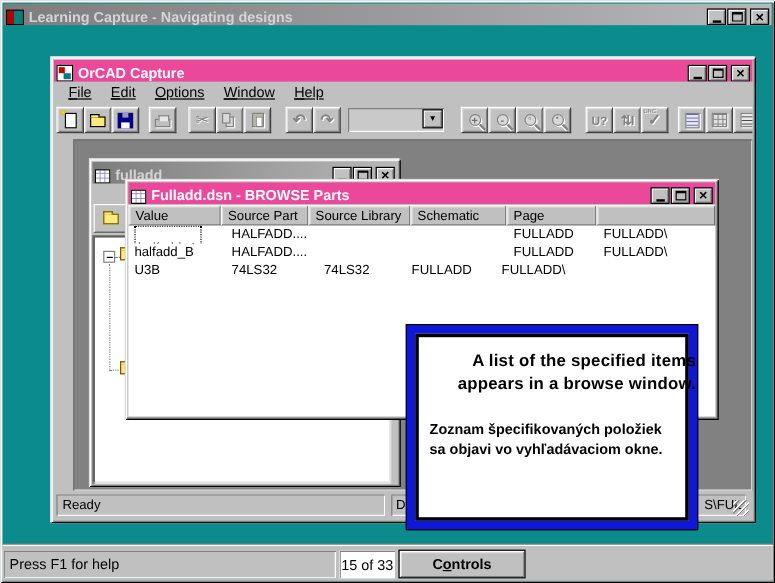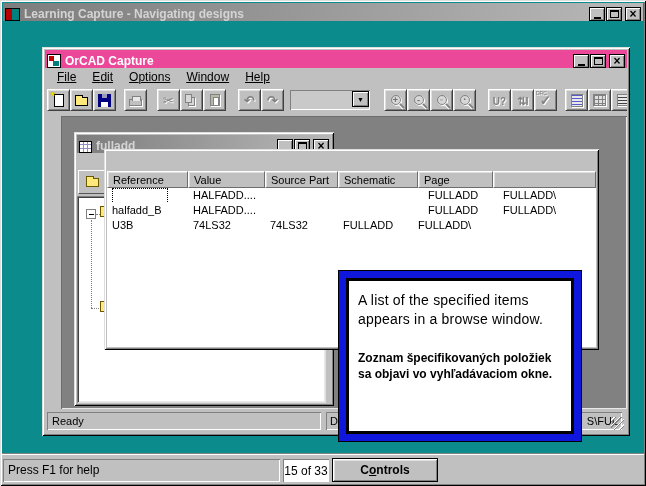--- a/index.html
+++ b/index.html
@@ -101,21 +101,21 @@
   .dotv{position:absolute;border-left:1px dotted #808080;width:1px;}
   .doth{position:absolute;border-top:1px dotted #808080;height:1px;}
   .tab{position:absolute;background:#c0c0c0;border:1px solid #000;border-color:#fff #555 #555 #fff;display:flex;align-items:center;justify-content:center;}
   
   .stext{font-size:11px;color:#000;white-space:nowrap;overflow:hidden;}
   .grip{position:absolute;right:3px;bottom:3px;width:13px;height:13px;
     background:repeating-linear-gradient(135deg,transparent 0 2px,#fff 2px 3px,#828282 3px 4px);}
   
   .tutorial{position:absolute;left:346px;top:278px;width:228px;height:156px;background:#fff;border:3px solid #000;
     box-shadow:0 0 0 7px #0f17dd,0 0 0 8px #000;z-index:60;padding:10px 9px;}
-  .tut-en{font-size:14px;font-weight:normal;color:#000;line-height:19px;letter-spacing:0.2px;width:222px;}
+  .tut-en{font-size:14px;font-weight:bold;color:#000;line-height:19px;letter-spacing:0.2px;width:222px;text-align:right;}
   .tut-sk{font-size:12px;font-weight:bold;color:#000;line-height:16px;margin-top:21px;}
 </style>
 </head>
 <body>
 
 <div class="screen">
 
   <div class="titlebar inactive">
     <span class="appicon"></span>
     <span class="ttl">Learning Capture - Navigating designs</span>
@@ -239,25 +239,38 @@
           <span class="expand" style="left:9px;top:13px;"></span>
           <span class="doth" style="left:19px;top:18px;width:8px;"></span>
           <span class="folder" style="position:absolute;left:23px;top:12px;"></span>
           <span class="dotv" style="left:14px;top:24px;height:88px;"></span>
           <span class="doth" style="left:14px;top:112px;width:12px;"></span>
           <span class="folder" style="position:absolute;left:23px;top:107px;"></span>
         </div>
       </div>
 
       <div class="win" style="left:43px;top:33px;width:495px;height:201px;z-index:2;">
+        <div class="titlebar active">
+          <span class="gridicon"></span>
+          <span class="ttl" style="font-size:12px">Fulladd.dsn - BROWSE Parts</span>
+          <span class="tbtns">
+            <span class="cbtn">
+                <span class="g-min"></span>
+              </span>
+            <span class="cbtn">
+                <span class="g-max"></span>
+              </span>
+            <span class="cbtn g-x" style="margin-left:3px"></span>
+          </span>
+        </div>
 
         <div class="hdrrow">
-          <span class="hcell cw0">Reference</span>
           <span class="hcell cw1">Value</span>
           <span class="hcell cw2">Source Part</span>
+          <span class="hcell cw3">Source Library</span>
           <span class="hcell cw5">Schematic</span>
           <span class="hcell cw4">Page</span>
           <span class="hcell hfill"></span>
         </div>
 
         <div class="tblbody">
           <div class="trow">
             <span class="tcell cw0"><span class="focusrect">halfadd_A</span></span>
             <span class="tcell cw1">HALFADD....</span>
             <span class="tcell cw2"></span>

